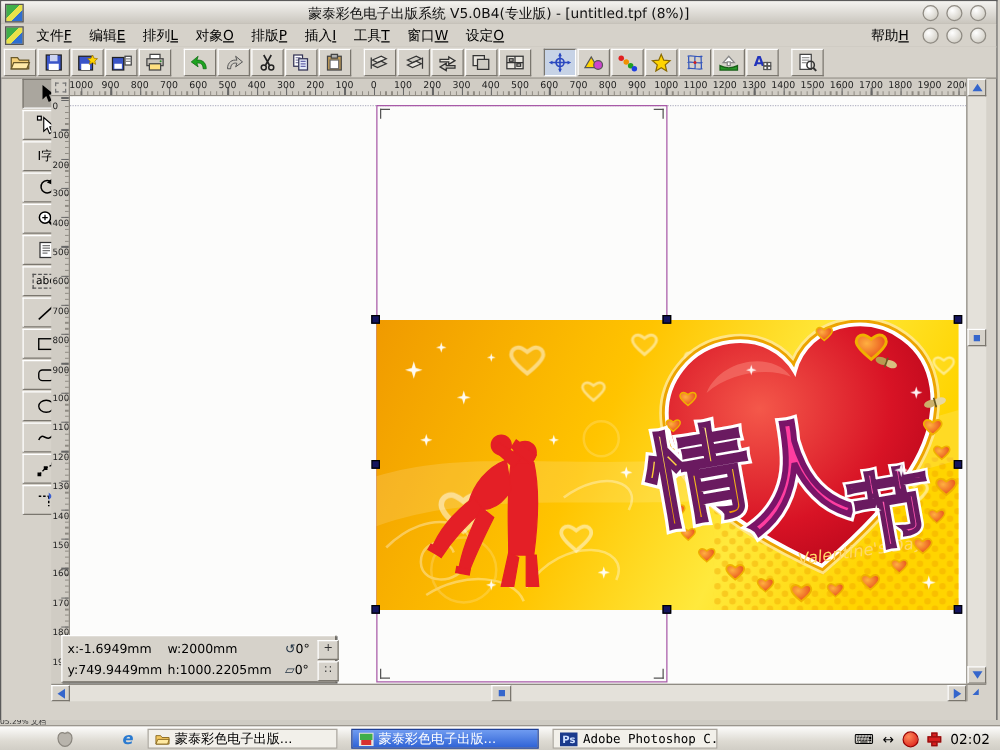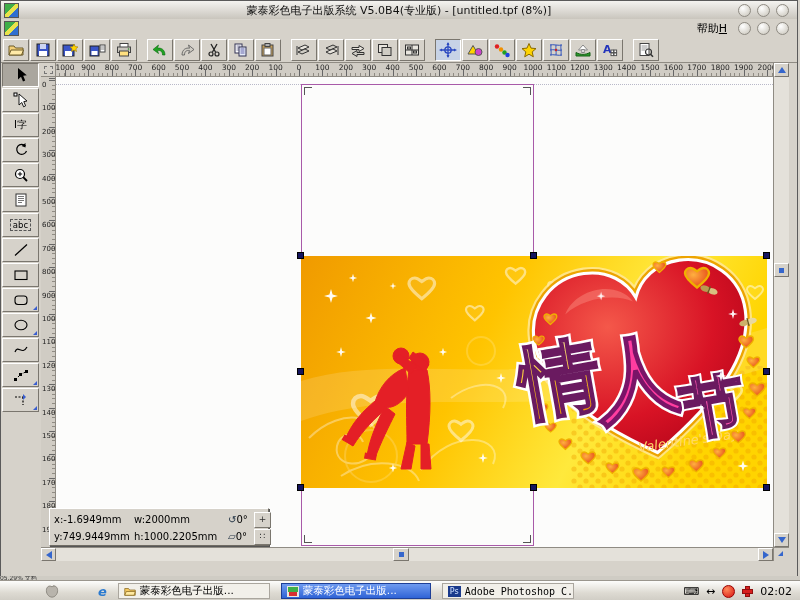--- a/index.html
+++ b/index.html
@@ -22,21 +22,21 @@
   #menu-help{margin-left:auto;}
   
   #toolbar{position:absolute;left:0;top:36px;right:0;height:26px;background:#d6d2ca;
            border-bottom:1px solid #8f8b83;display:flex;align-items:center;padding-left:2px;box-sizing:border-box;}
   .tb-group{display:flex;margin-right:9px;}
   .tb-btn{width:26px;height:22px;background:#d6d2ca;border:1px solid;border-color:#fff #7a766e #7a766e #fff;
           display:flex;align-items:center;justify-content:center;margin-right:1px;box-sizing:border-box;}
   .tb-btn svg{display:block;}
   .tb-btn.pressed{border-color:#7a766e #fff #fff #7a766e;background:#c7d3e6;}
   
-  #toolbox{position:absolute;left:0;top:62px;width:40px;bottom:30px;background:#d6d2ca;
+  #toolbox{position:absolute;left:16px;top:62px;width:40px;bottom:30px;background:#d6d2ca;
            border-right:1px solid #8f8b83;}
   .tool-btn{width:37px;height:24px;margin:0 0 1px 1px;background:#d6d2ca;border:1px solid;
             border-color:#fff #7a766e #7a766e #fff;display:flex;align-items:center;justify-content:center;
             box-sizing:border-box;position:relative;font-size:11px;}
   .tool-btn.pressed{border-color:#7a766e #fff #fff #7a766e;background:#aaa69e;}
   .tool-btn .corner{position:absolute;right:1px;bottom:1px;width:0;height:0;
             border-left:4px solid transparent;border-bottom:4px solid #3a5ed0;}
   
   #corner-box{position:absolute;left:40px;top:62px;width:15px;height:14px;background:#d6d2ca;
               border-right:1px solid #8f8b83;border-bottom:1px solid #8f8b83;box-sizing:border-box;}
@@ -136,20 +136,31 @@
       <div id="title-text">蒙泰彩色电子出版系统 V5.0B4(专业版) - [untitled.tpf (8%)]</div>
       <div class="win-circles">
         <div class="win-circle"></div>
         <div class="win-circle"></div>
         <div class="win-circle"></div>
       </div>
     </div>
 
     <div id="menubar">
       <div class="app-ico"></div>
+      <div id="menu-items" style="display:flex;">
+          <span class="menu-item">文件<u>F</u></span>
+          <span class="menu-item">编辑<u>E</u></span>
+          <span class="menu-item">排列<u>L</u></span>
+          <span class="menu-item">对象<u>O</u></span>
+          <span class="menu-item">排版<u>P</u></span>
+          <span class="menu-item">插入<u>I</u></span>
+          <span class="menu-item">工具<u>T</u></span>
+          <span class="menu-item">窗口<u>W</u></span>
+          <span class="menu-item">设定<u>O</u></span>
+        </div>
       <div class="menu-item" id="menu-help">帮助<u>H</u></div>
       <div class="win-circles" style="margin-left:4px;">
         <div class="win-circle"></div>
         <div class="win-circle"></div>
         <div class="win-circle"></div>
       </div>
     </div>
 
     <div id="toolbar">
         <div class="tb-group">
@@ -681,21 +692,21 @@
     <div class="task active" style="width:150px;">
       <svg class="t-ico" viewBox="0 0 12 11">
         <rect width="12" height="11" fill="#e8e6e0"></rect>
         <rect x="1" y="1" width="10" height="5" fill="#3fae49"></rect>
         <rect x="2" y="6" width="8" height="4" fill="#d83030"></rect>
       </svg>
       <span>蒙泰彩色电子出版...</span>
     </div>
 
     <div class="task" style="width:132px;">
-      <span style="background:#1a3a8c;color:#cfe0ff;font-size:8px;padding:0 2px;line-height:11px;font-weight:normal;">Ps</span>
+      <span style="background:#1a3a8c;color:#cfe0ff;font-size:8px;padding:0 2px;line-height:11px;font-weight:bold;">Ps</span>
       <span style="font-family:'DejaVu Sans Mono',monospace;font-size:10px;">Adobe Photoshop C...</span>
     </div>
 
     <div id="tray">
       <span class="ico">⌨</span>
       <span class="ico">↔</span>
       <span id="tray-shield"></span>
       <span id="tray-cross"></span>
       <span>02:02</span>
     </div>

